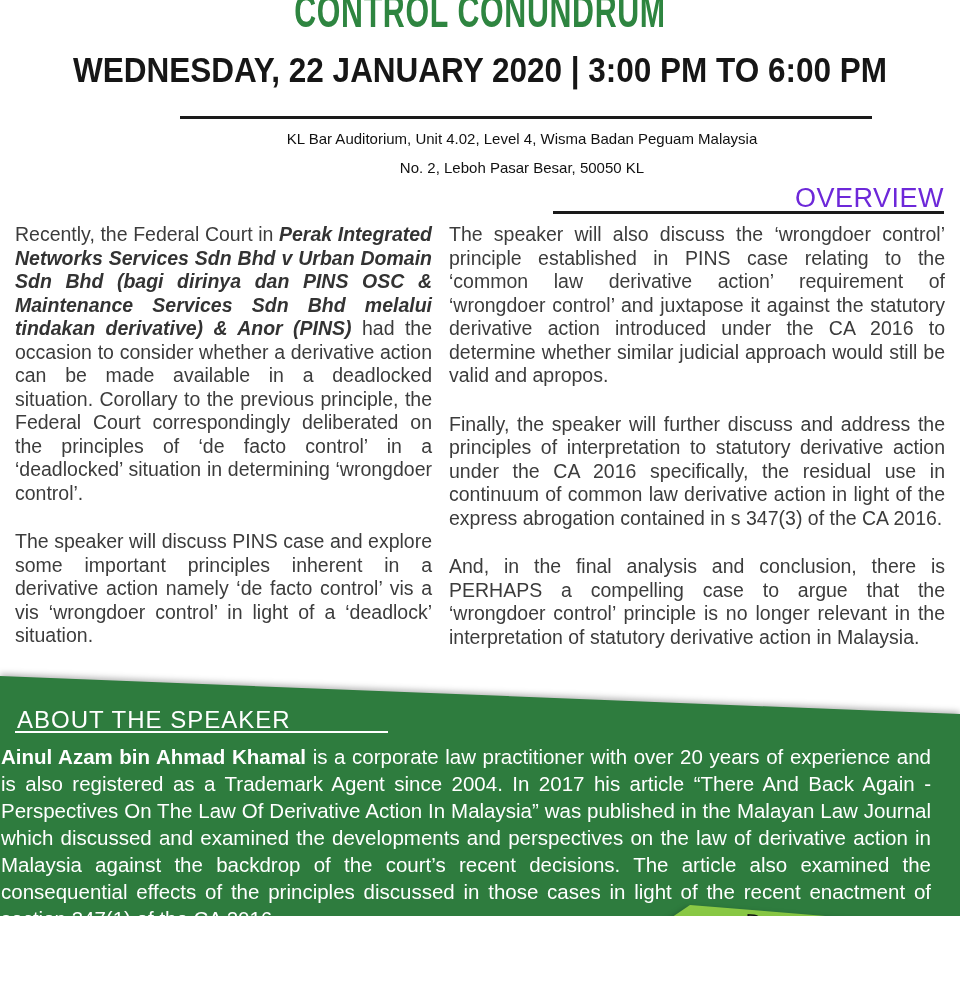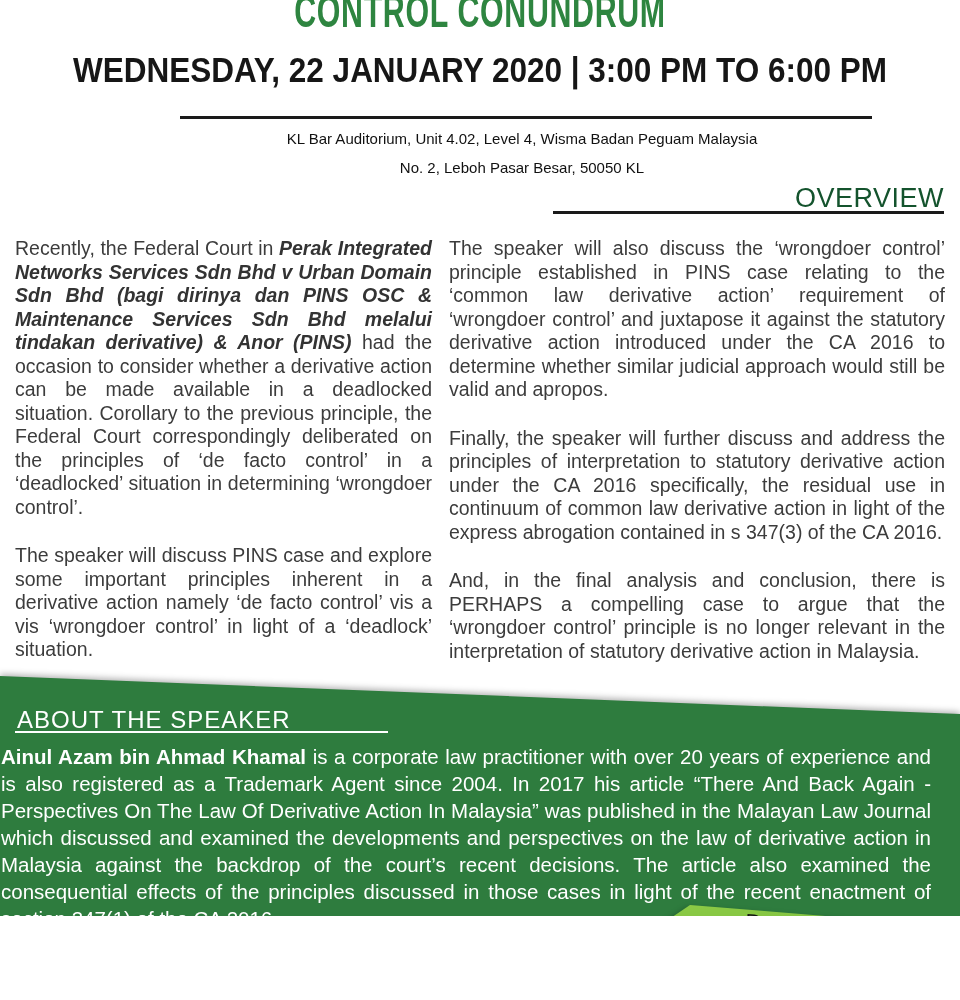--- a/index.html
+++ b/index.html
@@ -28,34 +28,34 @@
   .venue {
     position:absolute; top:124px; left:0; width:100%;
     text-align:center; font-size:15px; font-weight:500; line-height:29px;
     color:#111111;
     padding-left:42px;
   }
 
   
   .overview-heading {
     position:absolute; top:183px; right:16px;
-    font-size:27px; font-weight:500; letter-spacing:0.5px; color:#14532d;margin-left:39px;
+    font-size:27px; font-weight:500; letter-spacing:0.5px; color:#6d28d9;margin-left:39px;
   }
   .overview-rule {
     position:absolute; top:211px; left:553px; width:391px; height:3px;
     background:#1a1a1a;
   }
   .columns {
     position:absolute; top:223px; left:15px; width:930px;
     display:flex; gap:17px;
   }
   .col { font-size:19.5px; line-height:23.5px; color:#3c3c3c; text-align:justify; }
   .col-left  { width:417px; }
   .col-right { width:496px; }
-  .col p { margin:14px 0 25px 0; }
+  .col p { margin:0 0 25px 0; }
   .case-name { font-weight:700; font-style:italic; color:#333333; }
 
   
   .green-band-wrap { position:absolute; left:0; top:640px; width:960px; height:360px;
     filter:drop-shadow(0 -2px 3px rgba(0,0,0,0.30)); }
   .green-band {
     position:absolute; left:0; top:0; width:960px; height:360px;
     background:#2e7c3e;
     clip-path:polygon(0 36px, 960px 74px, 960px 360px, 0 360px);
   }

